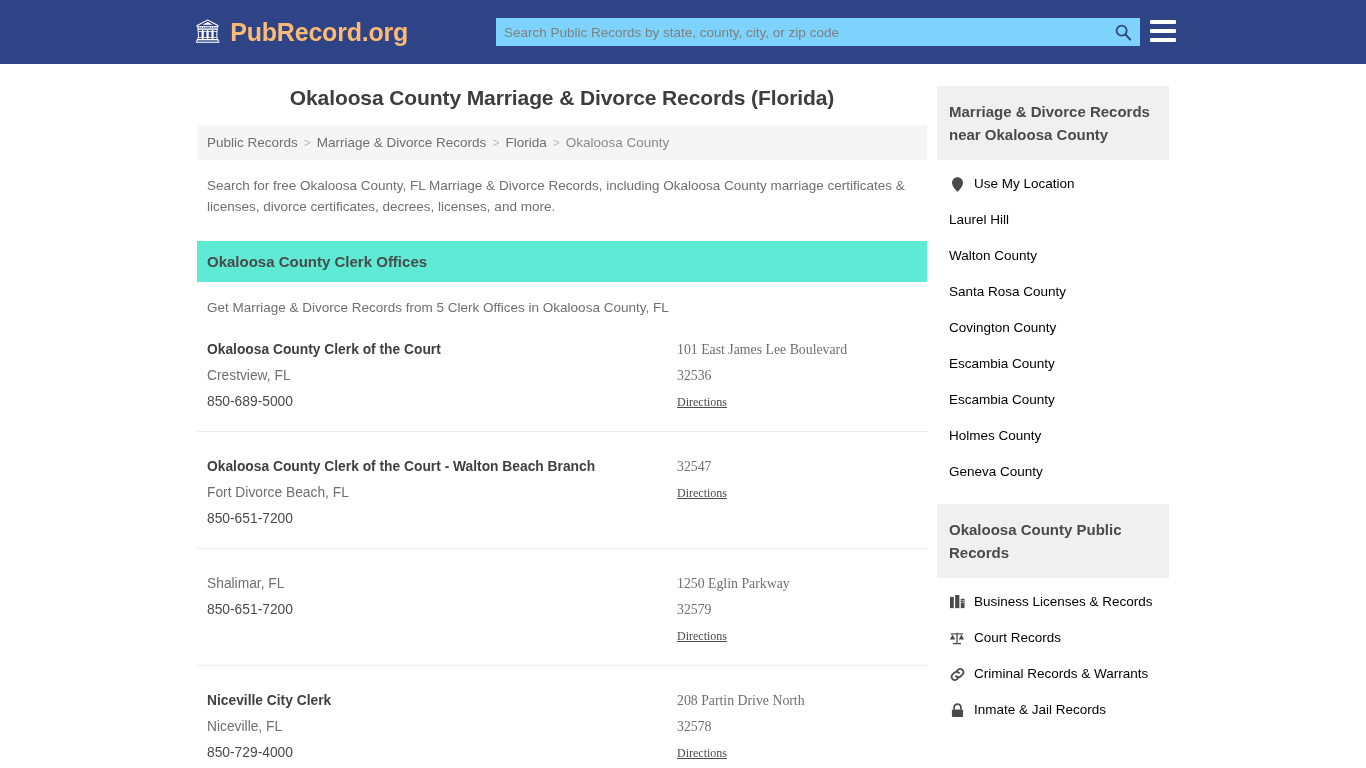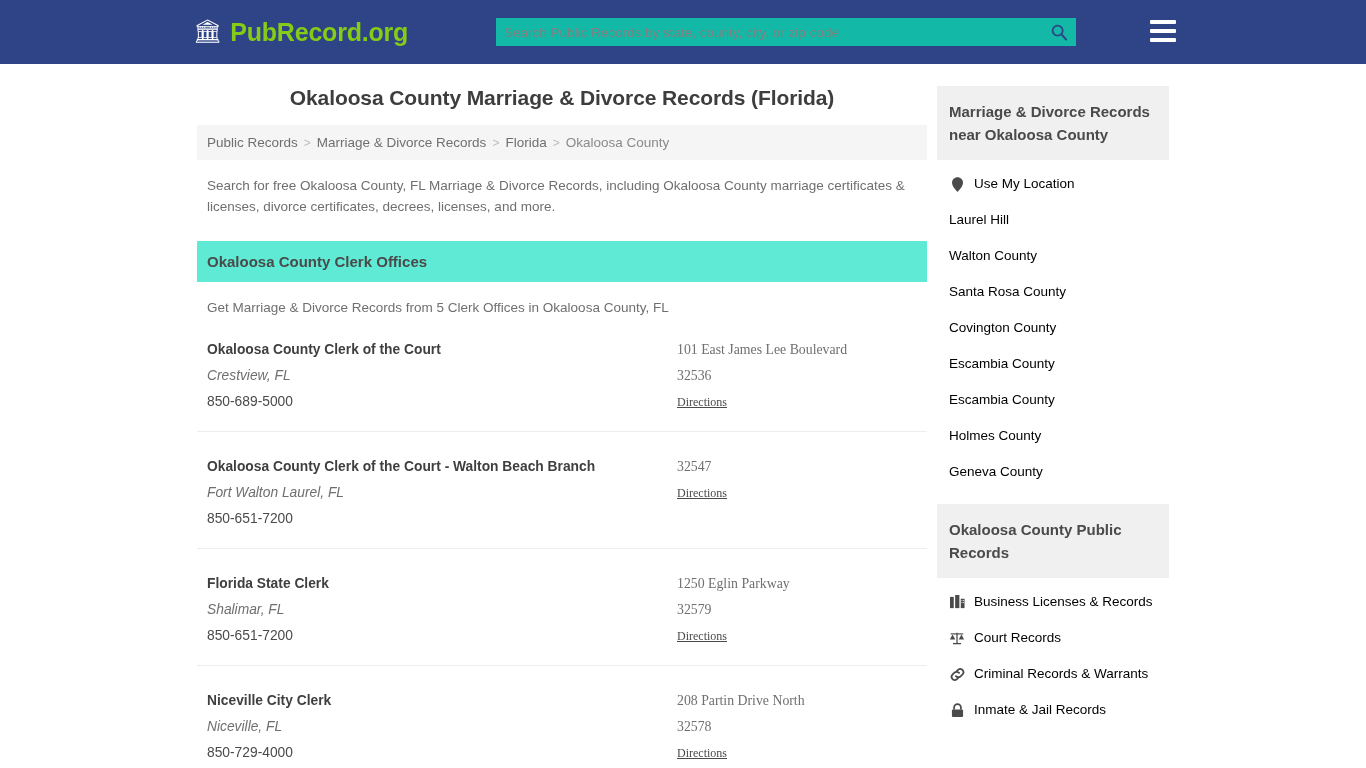--- a/index.html
+++ b/index.html
@@ -34,29 +34,29 @@
     font-size: 23px;
     line-height: 1;
     color: #ffffff;
     display: inline-block;
     margin-top: -2px;
   }
   .brand-text {
     font-size: 25px;
     font-weight: bold;
     letter-spacing: -0.2px;
-    color: #84cc16;
+    color: #fdba74;
   }
   .search-wrap {
     position: absolute;
     left: 496px;
     top: 18px;
-    width: 580px;
+    width: 644px;
     height: 28px;
-    background: #14b8a6;
+    background: #7dd3fc;
     display: flex;
     align-items: center;
   }
   .search-input {
     flex: 1;
     border: 0;
     outline: 0;
     height: 26px;
     padding: 0 8px;
     font-size: 13.5px;
@@ -166,21 +166,20 @@
     font-weight: bold;
     color: #3f3f3f;
     line-height: 26px;
     display: block;
     text-decoration: none;
   }
   .lst-line {
     font-size: 13.8px;
     color: #6f6f6f;
     line-height: 26px;
-    font-style: italic;
   }
   .lst-phone {
     font-size: 13.8px;
     color: #4a4a4a;
     line-height: 26px;
     display: block;
   }
   .lst-addr {
     font-size: 13.8px;
     color: #6f6f6f;
@@ -284,32 +283,31 @@
           <div class="lst-right">
             <div class="lst-addr">101 East James Lee Boulevard</div>
             <div class="lst-addr">32536</div>
             <a href="#" class="lst-dir">Directions</a>
           </div>
         </div>
 
         <div class="listing">
           <div class="lst-left">
             <a href="#" class="lst-name">Okaloosa County Clerk of the Court - Walton Beach Branch</a>
-            <div class="lst-line">Fort Walton Laurel, FL</div>
+            <div class="lst-line">Fort Divorce Beach, FL</div>
             <span class="lst-phone">850-651-7200</span>
           </div>
           <div class="lst-right">
             <div class="lst-addr">32547</div>
             <a href="#" class="lst-dir">Directions</a>
           </div>
         </div>
 
         <div class="listing">
           <div class="lst-left">
-            <a href="#" class="lst-name">Florida State Clerk</a>
             <div class="lst-line">Shalimar, FL</div>
             <span class="lst-phone">850-651-7200</span>
           </div>
           <div class="lst-right">
             <div class="lst-addr">1250 Eglin Parkway</div>
             <div class="lst-addr">32579</div>
             <a href="#" class="lst-dir">Directions</a>
           </div>
         </div>
 

